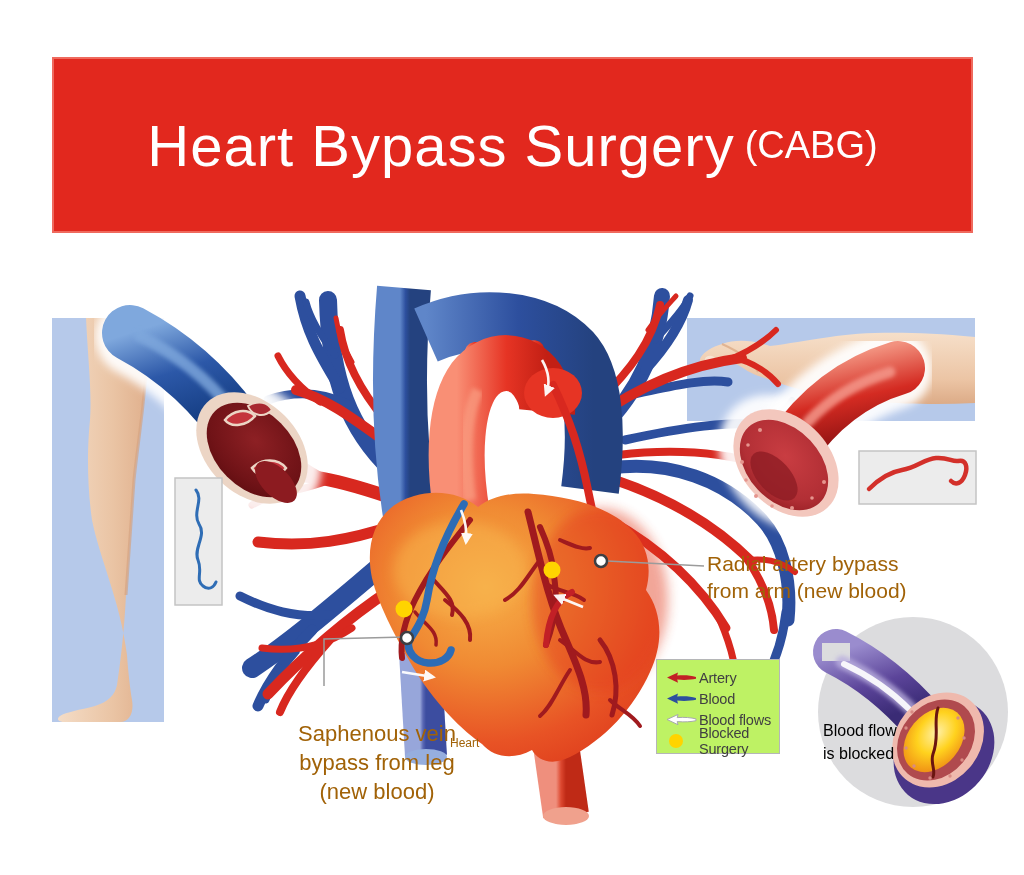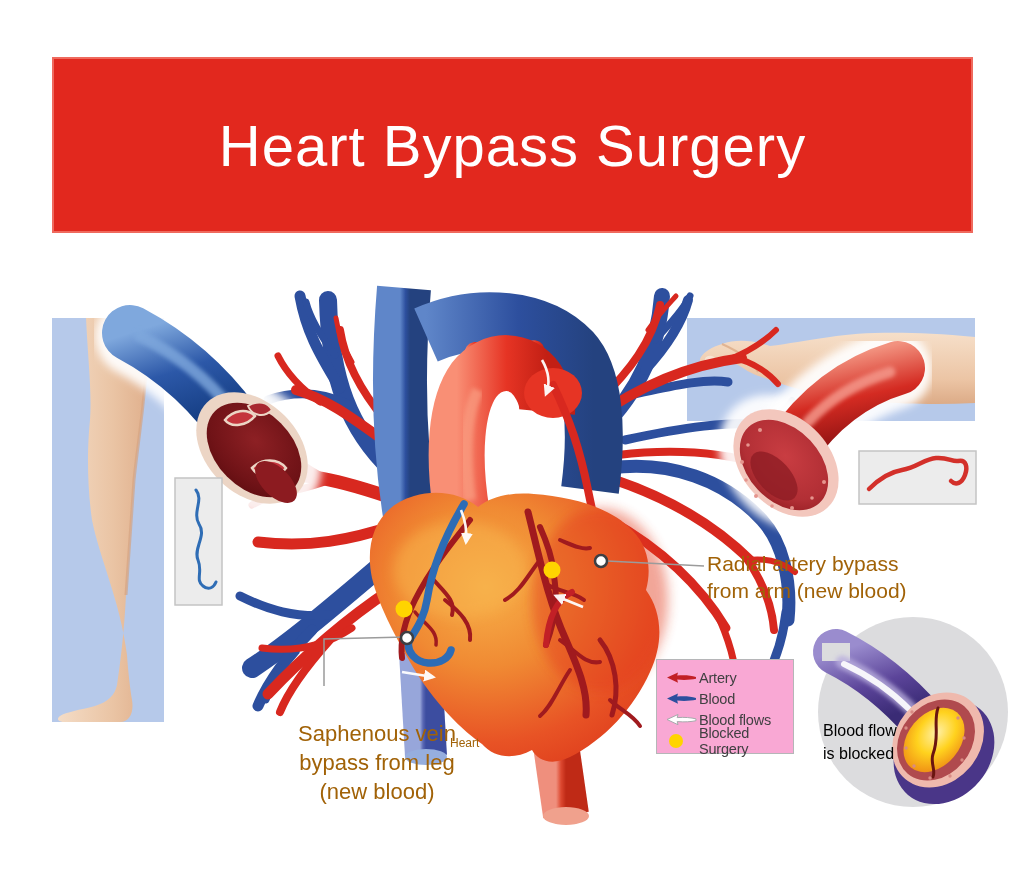--- a/index.html
+++ b/index.html
@@ -14,21 +14,21 @@
   .banner .sub{font-size:38px;font-weight:400;color:#ffffff;}
   
   svg.art{position:absolute;left:0;top:0;}
   
   .lbl{position:absolute;color:#a16207;white-space:pre-line;}
   .lbl-saphenous{left:252px;top:683px;width:250px;text-align:center;font-size:22px;line-height:29px;margin-top:36px;}
   .lbl-radial{left:707px;top:550px;width:220px;text-align:left;font-size:21px;line-height:27px;}
   .lbl-heart{left:450px;top:736px;width:100px;text-align:left;font-size:12px;}
   .lbl-inset{left:823px;top:719px;width:110px;text-align:left;font-size:16px;line-height:23px;color:#000000;}
   
-  .legend{position:absolute;left:656px;top:659px;width:138px;height:95px;background:#f9a8d4;
+  .legend{position:absolute;left:656px;top:659px;width:124px;height:95px;background:#bef264;
           border:1px solid #b5b6b8;box-sizing:border-box;padding:7px 0 0 10px;}
   .legend .row{display:flex;align-items:center;height:21px;}
   .legend .ic{width:32px;flex:0 0 32px;display:flex;align-items:center;}
   .legend .tx{font-size:14.5px;color:#414042;letter-spacing:-0.2px;}
   .flow-arrow{stroke:#a7a9ac;stroke-width:1;}
 </style>
 </head>
 <body>
 
 <div class="canvas">
@@ -320,20 +320,21 @@
           <circle cx="950" cy="776" r="1.7"></circle>
       <circle cx="962" cy="760" r="1.7"></circle>
           <circle cx="964" cy="738" r="1.7"></circle>
           <circle cx="958" cy="718" r="1.7"></circle>
     </g>
   </g>
 </svg>
 
   <header class="banner">
     <h1>Heart Bypass Surgery</h1>
+    <div class="sub">(CABG)</div>
   </header>
 
   <div class="lbl lbl-saphenous">Saphenous vein
 bypass from leg
 (new blood)</div>
   <div class="lbl lbl-radial">Radial artery bypass
 from arm (new blood)</div>
   <div class="lbl lbl-heart">Heart</div>
   <div class="lbl lbl-inset">Blood flow
 is blocked</div>

